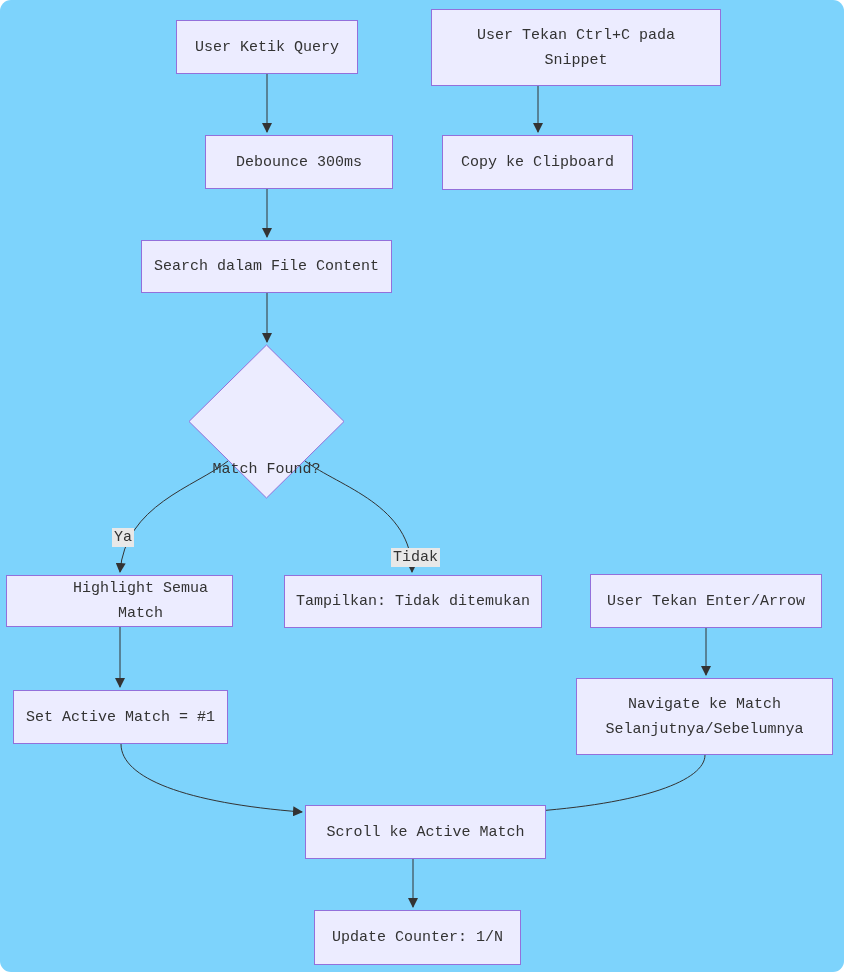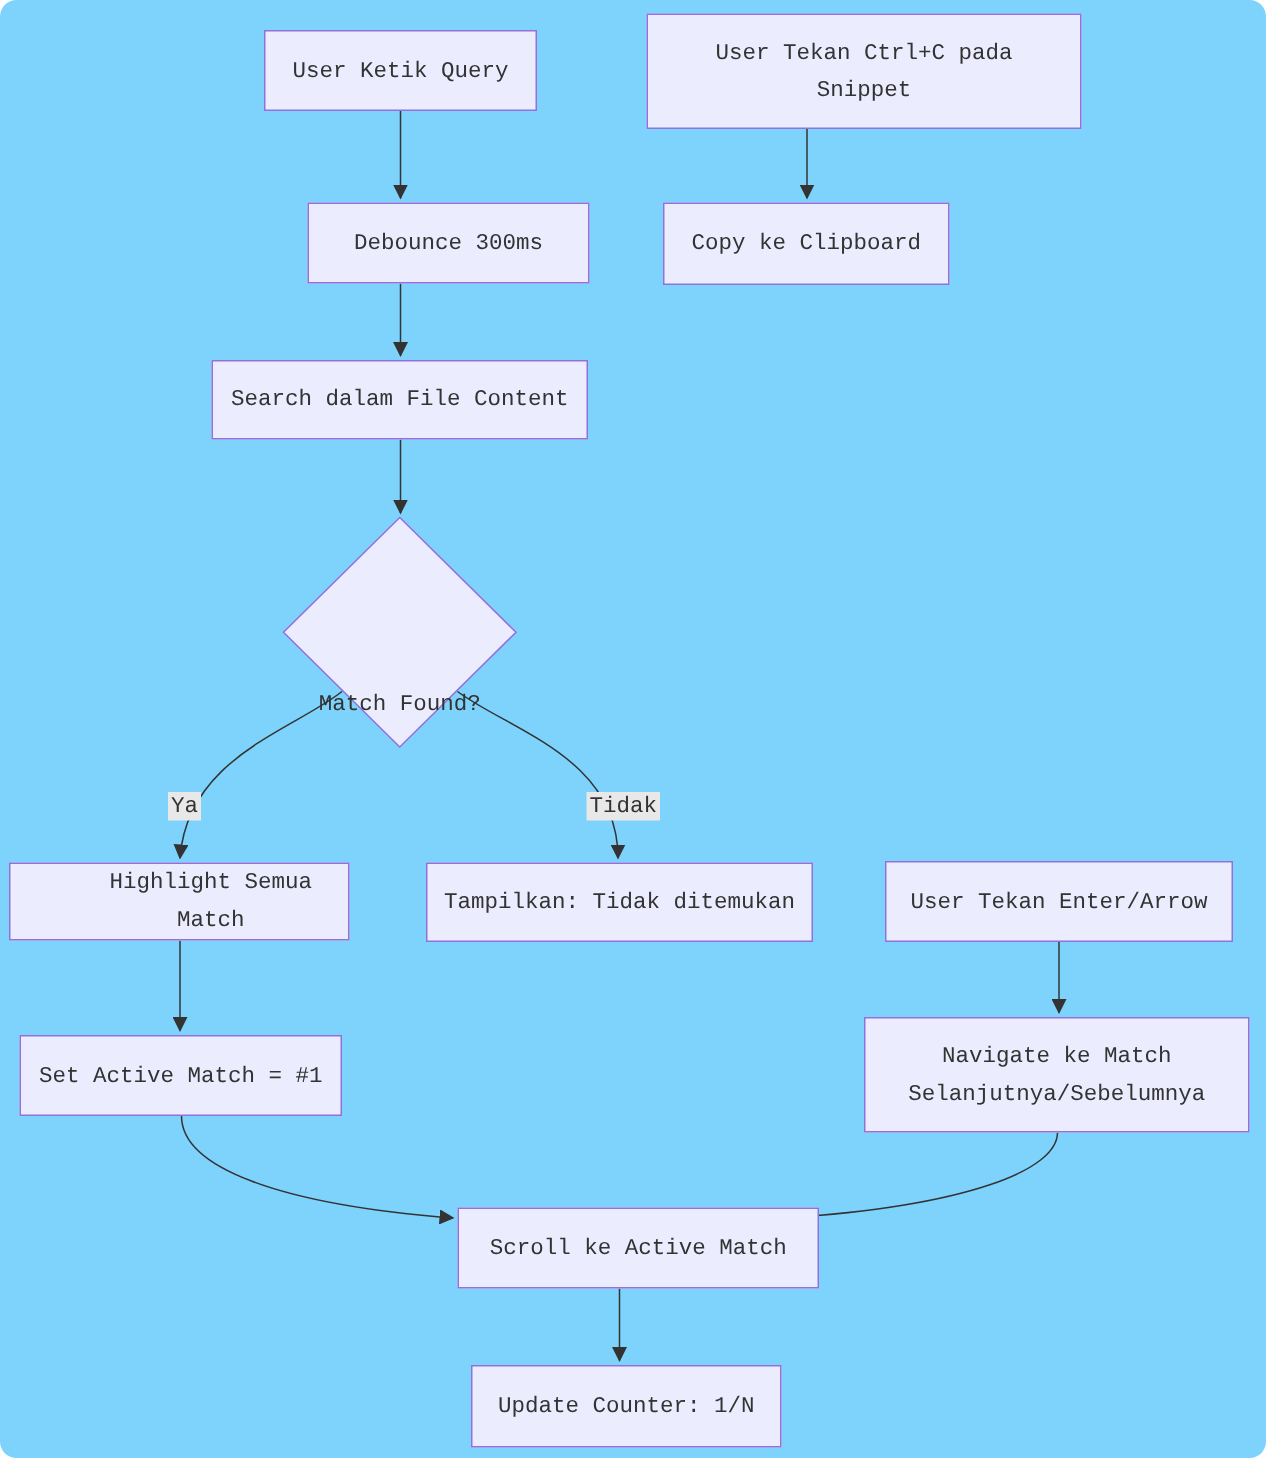--- a/index.html
+++ b/index.html
@@ -57,21 +57,21 @@
   #n-search       { left:141px; top:240px; width:251px; height:53px; }
   #n-highlight    { left:6px;   top:575px; width:227px; height:52px;padding-left:42px; }
   #n-tampilkan    { left:284px; top:575px; width:258px; height:53px; }
   #n-enterarrow   { left:590px; top:574px; width:232px; height:54px; }
   #n-setactive    { left:13px;  top:690px; width:215px; height:54px; }
   #n-navigate     { left:576px; top:678px; width:257px; height:77px; }
   #n-scroll       { left:305px; top:805px; width:241px; height:54px; }
   #n-counter      { left:314px; top:910px; width:207px; height:55px; }
   #diamond-label  { left:189px; top:407px; width:155px; height:29px;margin-top:48px; }
   #lbl-ya         { left:112px; top:528px; }
-  #lbl-tidak      { left:391px; top:528px;text-align:center; }
+  #lbl-tidak      { left:391px; top:548px;text-align:center; }
 </style>
 </head>
 <body>
 
 <div class="canvas">
 
   <svg class="edges-layer" width="844" height="972" viewBox="0 0 844 972" xmlns="http://www.w3.org/2000/svg">
     <defs>
       <marker id="arrowhead" viewBox="0 0 10 10" refX="9" refY="5" markerUnits="userSpaceOnUse" markerWidth="10" markerHeight="10" orient="auto-start-reverse">
         <path d="M 0 0 L 10 5 L 0 10 z" fill="#333333"></path>

